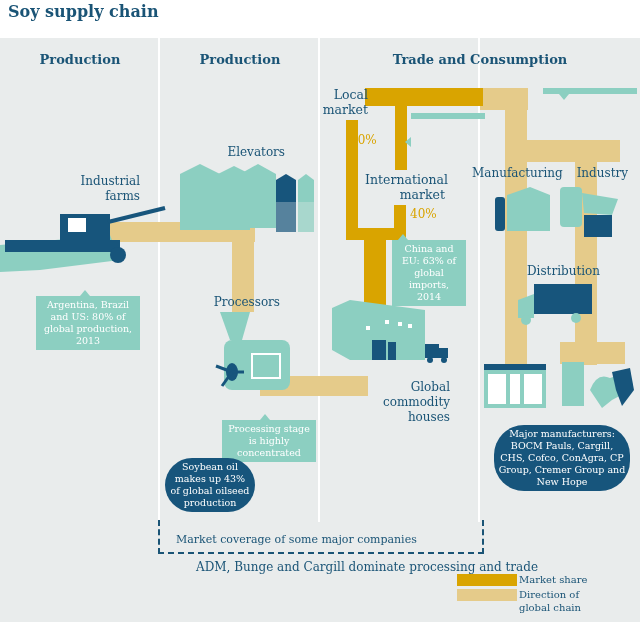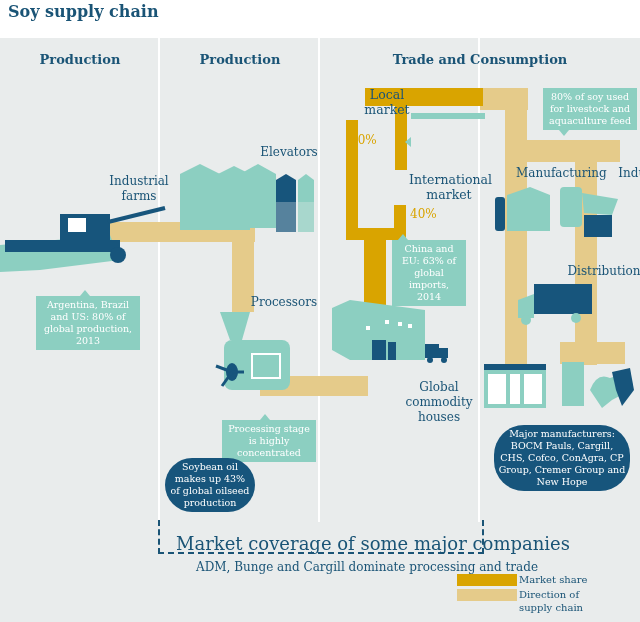--- a/index.html
+++ b/index.html
@@ -1,33 +1,33 @@
 <!DOCTYPE html>
 <html><head>
 <meta charset="utf-8">
 <style>
   html, body { margin: 0; padding: 0; }
   body { width: 640px; height: 622px; background: #ffffff; position: relative; overflow: hidden; font-family: "DejaVu Serif", serif; }
   .title { position: absolute; left: 8px; top: 2px; font-size: 16px; font-weight: bold; color: #1a5476; font-family: "DejaVu Serif", serif; }
   .panel { position: absolute; left: 0; top: 38px; width: 640px; height: 584px; background: #e9ecec; }
   .divider { position: absolute; top: 38px; width: 2px; height: 484px; background: #ffffff; }
   .col-head { position: absolute; top: 52px; font-size: 13px; font-weight: bold; color: #1a5476; text-align: center; font-family: "DejaVu Serif", serif; }
-  .lbl { position: absolute; color: #1a5476; font-size: 12px; text-align: center; line-height: 15px; font-family: "DejaVu Serif", serif; margin-left: 44px; }
+  .lbl { position: absolute; color: #1a5476; font-size: 12px; text-align: right; line-height: 15px; font-family: "DejaVu Serif", serif; }
   .pct { position: absolute; color: #d9a400; font-size: 12px; font-family: "DejaVu Serif", serif; }
   .callout { position: absolute; background: #8ccfc1; color: #ffffff; font-size: 9.5px; line-height: 12px; text-align: center; padding: 3px 4px; font-family: "DejaVu Serif", serif; }
   .callout.dark { background: #17557c; border-radius: 30px; }
   .callout .tail { position: absolute; width: 0; height: 0; border-left: 5px solid transparent; border-right: 5px solid transparent; }
   .callout .tail.up { top: -6px; border-bottom: 6px solid #8ccfc1; }
   .callout .tail.down { bottom: -6px; border-top: 6px solid #8ccfc1; }
   .callout .tail.left { left: -6px; border-top: 5px solid transparent; border-bottom: 5px solid transparent; border-right: 6px solid #8ccfc1; border-left: none; }
   .flow { position: absolute; }
   .supply { background: #e5cb8a; }
   .market { background: #d9a400; }
   .dashbox { position: absolute; left: 158px; top: 520px; width: 322px; height: 32px; border: 2px dashed #1a5476; border-top: none; }
-  .dash-lbl { position: absolute; left: 176px; top: 533px; font-size: 18px; color: #1a5476; font-family: "DejaVu Serif", serif; }
+  .dash-lbl { position: absolute; left: 176px; top: 533px; font-size: 11px; color: #1a5476; font-family: "DejaVu Serif", serif; }
   .dash-sub { position: absolute; left: 196px; top: 560px; font-size: 12px; color: #1a5476; font-family: "DejaVu Serif", serif; }
   .legend-sw { position: absolute; width: 60px; height: 12px; }
   .legend-lbl { position: absolute; font-size: 10px; color: #1a5476; line-height: 13px; font-family: "DejaVu Serif", serif; }
   svg { position: absolute; overflow: visible; }
 </style>
 </head>
 <body>
 
 <div class="title">Soy supply chain</div>
 <div class="panel"></div>
@@ -122,21 +122,20 @@
   <rect x="58" y="44" width="8" height="18" fill="#17557c"></rect>
   <rect x="95" y="46" width="14" height="14" fill="#17557c"></rect>
   <rect x="108" y="50" width="10" height="10" fill="#17557c"></rect>
   <circle cx="100" cy="62" r="3" fill="#17557c"></circle>
   <circle cx="114" cy="62" r="3" fill="#17557c"></circle>
 </svg>
 <div class="lbl" style="left:340px;top:380px;width:110px">Global commodity houses</div>
 
 <div class="callout" style="left:543px;top:88px;width:86px">
   <span class="tail down" style="left:16px"></span>
-  <span>80% of soy used for livestock and aquaculture feed</span>
 </div>
 <div class="lbl" style="left:472px;top:166px;width:90px">Manufacturing</div>
 <div class="lbl" style="left:572px;top:166px;width:56px">Industry</div>
 <svg style="left:495px;top:185px" width="60" height="50">
   <rect x="0" y="12" width="10" height="34" rx="3" fill="#17557c"></rect>
   <path d="M12,10 L35,2 L55,10 L55,46 L12,46 Z" fill="#8ccfc1"></path>
 </svg>
 <svg style="left:560px;top:185px" width="65" height="60">
   <rect x="0" y="2" width="22" height="40" rx="4" fill="#8ccfc1"></rect>
   <path d="M22,8 L58,14 L52,30 L24,28 Z" fill="#8ccfc1"></path>
@@ -163,13 +162,13 @@
   <span>Major manufacturers: BOCM Pauls, Cargill, CHS, Cofco, ConAgra, CP Group, Cremer Group and New Hope</span>
 </div>
 
 <div class="dashbox"></div>
 <div class="dash-lbl">Market coverage of some major companies</div>
 <div class="dash-sub">ADM, Bunge and Cargill dominate processing and trade</div>
 
 <div class="legend-sw" style="left:457px;top:574px;background:#d9a400"></div>
 <div class="legend-lbl" style="left:519px;top:573px">Market share</div>
 <div class="legend-sw" style="left:457px;top:589px;background:#e5cb8a"></div>
-<div class="legend-lbl" style="left:519px;top:588px;width:70px">Direction of supply chain</div>
+<div class="legend-lbl" style="left:519px;top:588px;width:70px">Direction of global chain</div>
 
 </body></html>

